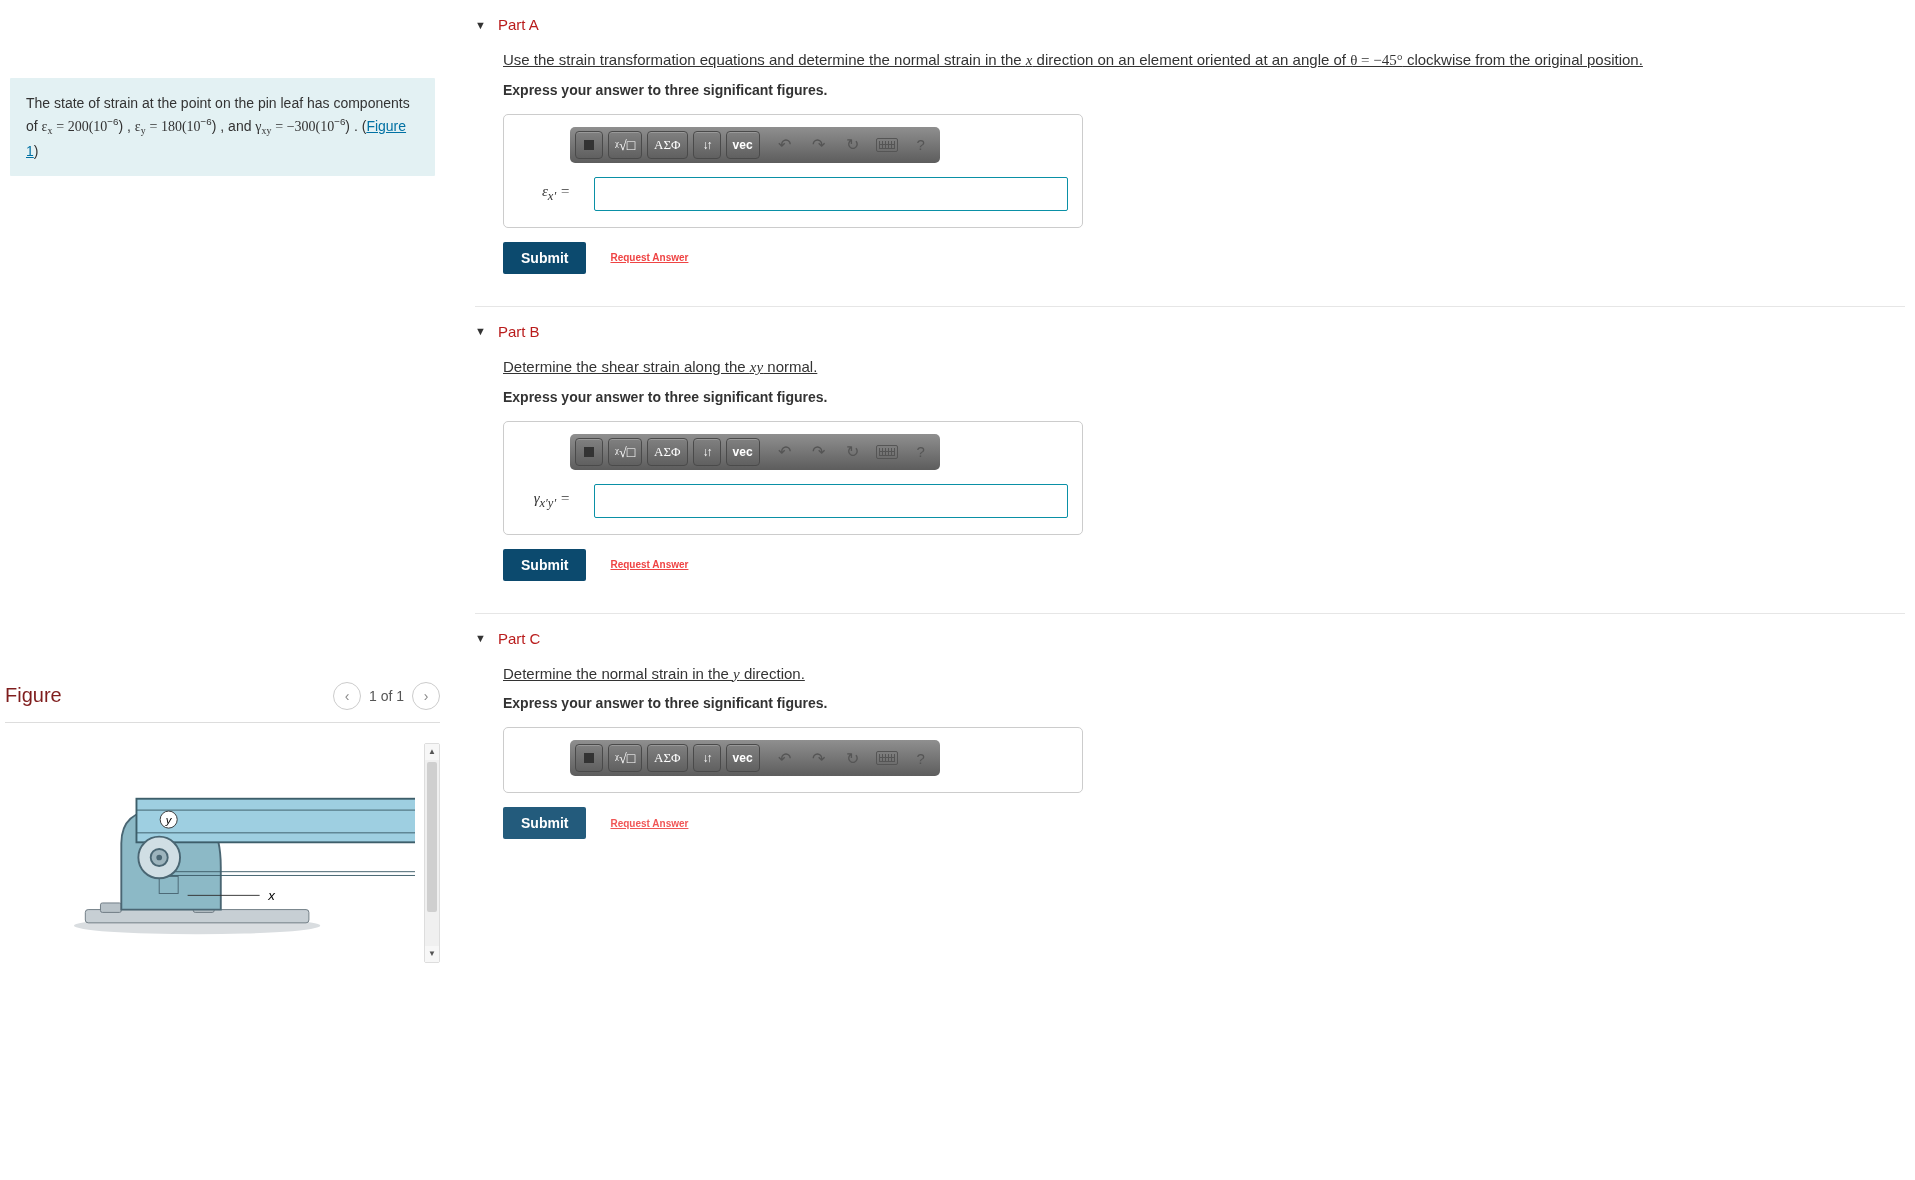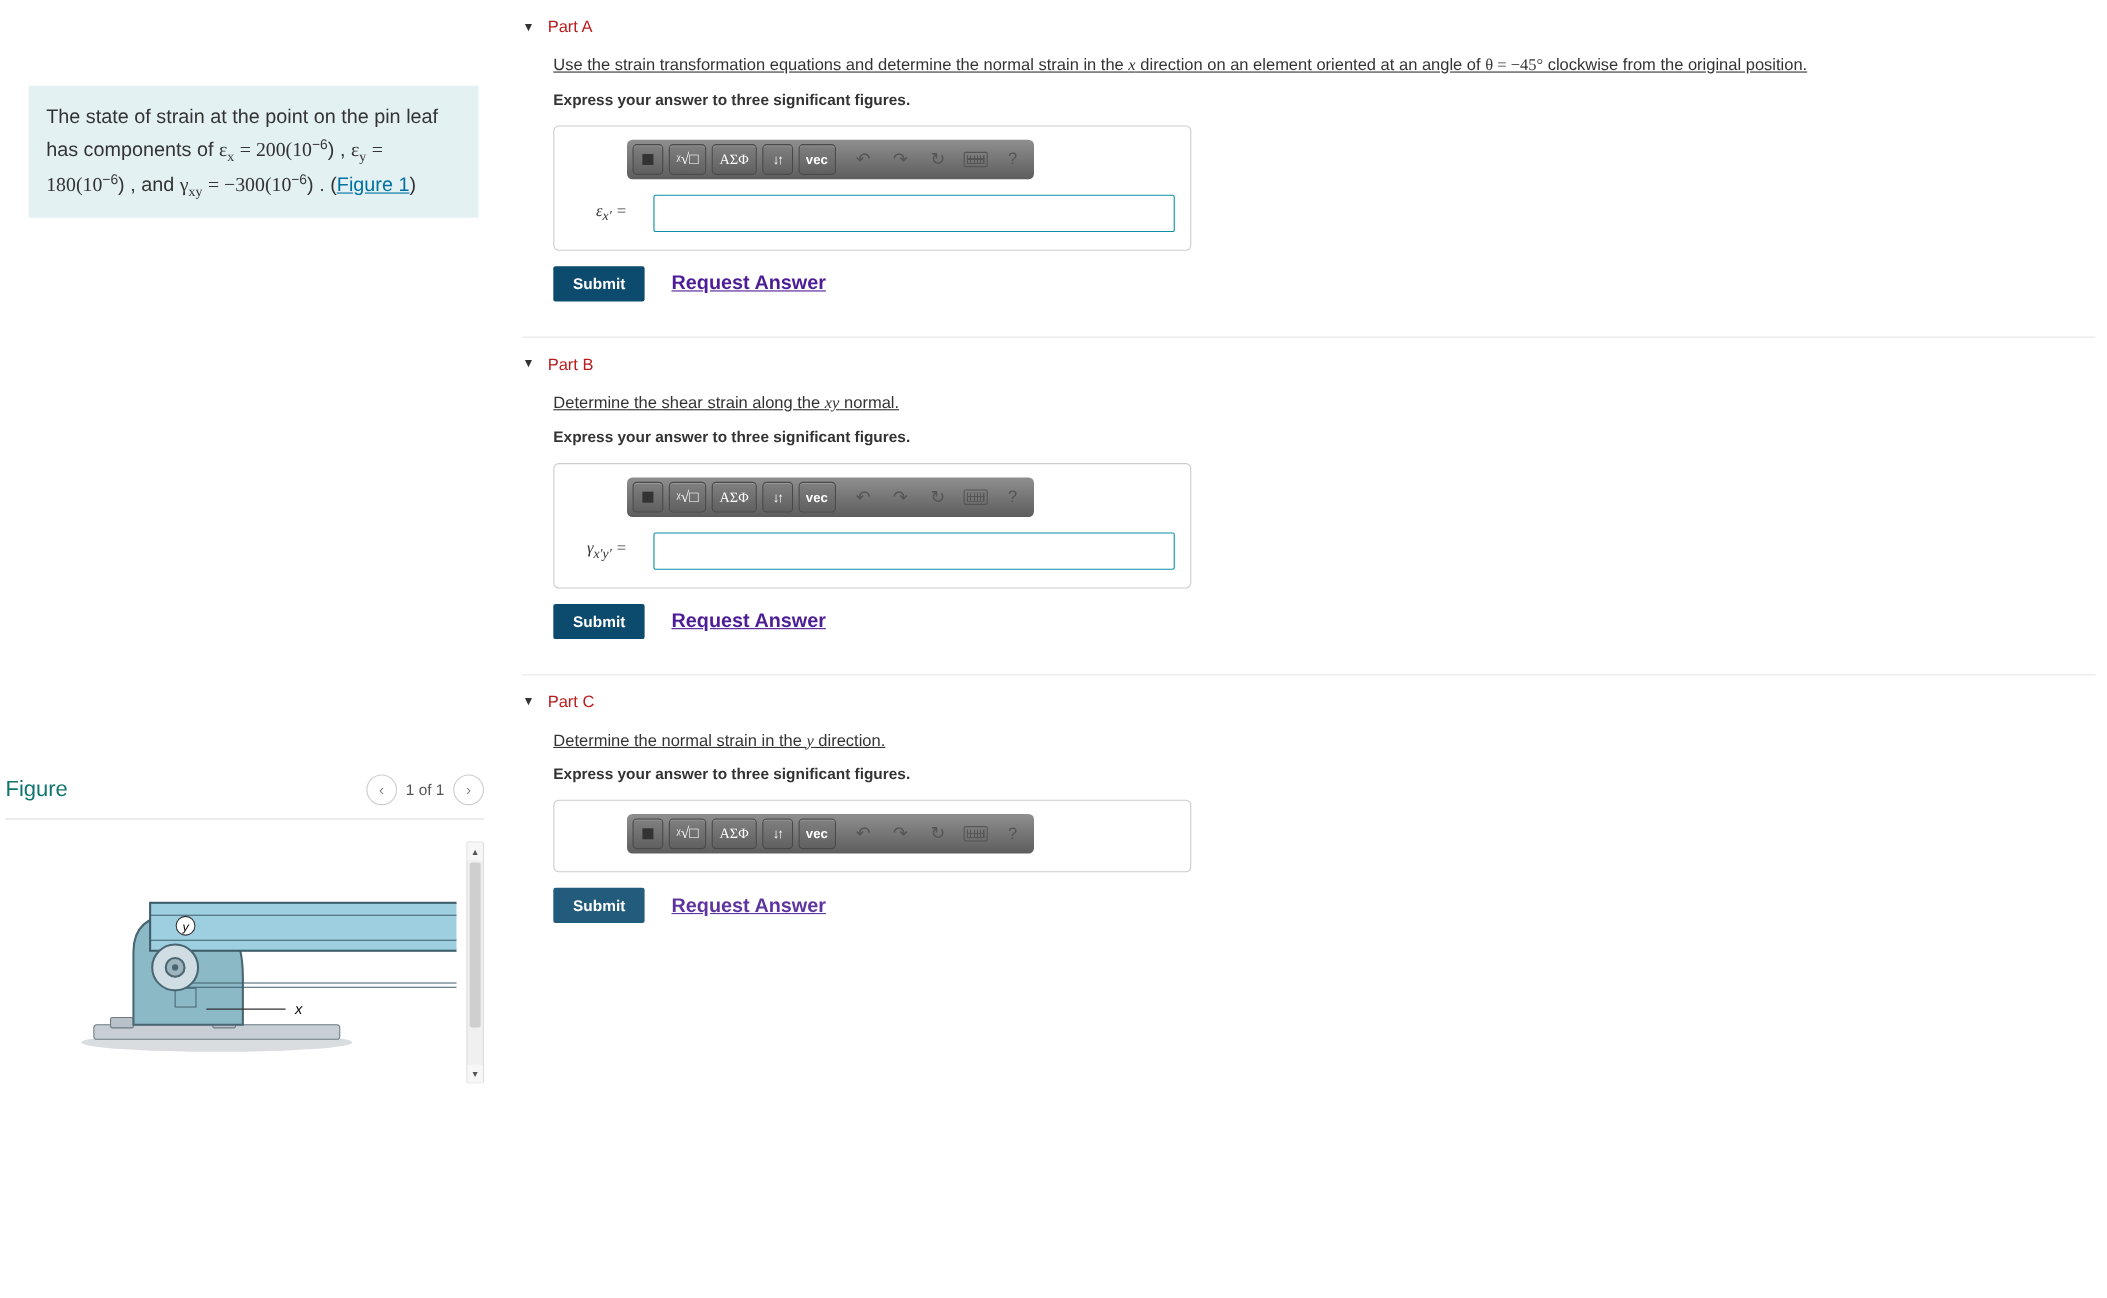--- a/index.html
+++ b/index.html
@@ -1,24 +1,24 @@
 <!DOCTYPE html>
 <html><head>
 <meta charset="utf-8">
 <style>
   * { box-sizing: border-box; margin: 0; padding: 0; }
   body { font-family: Arial, Helvetica, sans-serif; font-size: 14px; color: #333; background: #fff; }
   .container { display: flex; width: 1915px; }
   .left-col { width: 445px; padding: 0; }
   .right-col { flex: 1; padding: 0 10px 0 30px; min-width: 0; }
-  .problem-box { background: #e3f1f3; padding: 14px 16px; margin-top: 78px; margin-left: 26px; margin-right: 10px; line-height: 1.6; font-size: 18px; border-radius:1px;}
+  .problem-box { background: #e3f1f3; padding: 14px 16px; margin-top: 78px; margin-left: 10px; margin-right: 10px; line-height: 1.6; font-size: 14px; border-radius:1px;}
   .link { color: #0071a3; text-decoration: underline; cursor: pointer; }
   .figure-section { margin-top: 500px; padding: 0 5px; }
   .figure-header { display: flex; align-items: center; justify-content: space-between; padding: 6px 0 12px; border-bottom: 1px solid #ddd;}
-  .figure-title { font-size: 20px; font-weight: normal; color: #0f766e;}
+  .figure-title { font-size: 20px; font-weight: normal; color: #7f1d1d;}
   .fig-nav { display: flex; align-items: center; gap: 8px; color: #555;}
   .nav-btn { width: 28px; height: 28px; border-radius: 50%; border: 1px solid #ccc; background: #fff; display: flex; align-items: center; justify-content: center; cursor: pointer; color:#888;}
   .figure-body { position:relative; padding-top:20px; display:flex; align-items:flex-start;}
   .scrollbar-v { width:16px; position:relative;}
   .scrollbar-track { background:#f0f0f0; border:1px solid #ddd; height:220px; position:relative; border-radius:2px;}
   .scrollbar-arrow { height:16px; display:flex; align-items:center; justify-content:center; font-size:8px; color:#555; cursor:pointer; background:#f7f7f7;}
   .scrollbar-thumb { position:absolute; left:2px; right:2px; top:18px; height:150px; background:#cfcfcf; border-radius:2px;}
   .part { margin-top: 8px; }
   .part-header { display: flex; align-items: center; gap: 12px; padding: 8px 0; cursor:pointer;}
   .part-header .caret { font-size: 11px; color:#333;}
@@ -29,21 +29,21 @@
   .answer-widget { border: 1px solid #ccc; border-radius: 5px; padding: 12px 14px 16px; width: 580px; background:#fff; }
   .toolbar { display: flex; align-items: center; gap: 5px; background: linear-gradient(#8f8f8f,#5d5d5d); border-radius: 5px; padding: 4px 5px; width: fit-content; margin-left: 52px;}
   .tool-btn {  height: 28px; min-width:28px; padding:0 6px; display:flex; align-items:center; justify-content:center; border-radius:4px; border: 1px solid #4a4a4a; background: linear-gradient(#808080,#606060); color:#fff; font-size:13px; cursor:pointer; box-shadow: inset 0 1px 0 rgba(255,255,255,.2);}
   .tool-end { display:flex; gap:6px; align-items:center; margin-left:6px;}
   .tool-flat { width:28px; height:28px; display:flex; align-items:center; justify-content:center; color:#555; cursor:pointer; border-radius:4px; font-size:15px;}
   .ans-row { display:flex; align-items:center; gap:24px; margin-top:14px;}
   .symlabel { font-style: italic; font-size:15px; margin-left:2px; width:50px; text-align:right;}
   .ans-input { flex:1; height:34px; border:1px solid #0a90a6; border-radius:2px; padding:0 8px; font-size:14px; outline:none;}
   .actions { display:flex; align-items:center; gap:24px; margin-top:14px; }
   .submit-btn { background:#0c4a6e; color:#fff; border:none; padding:8px 18px; font-weight:bold; font-size:14px; border-radius:2px; cursor:pointer;}
-  .req-link { color:#4c1d95; text-decoration:underline; font-weight:bold; font-size:18px; cursor:pointer;}
+  .req-link { color:#ef4444; text-decoration:underline; font-weight:bold; font-size:10px; cursor:pointer;}
   .hr { border:none; border-top:1px solid #e6e6e6; margin:18px 0 4px; }
   .keyboard-icon { width:22px; height:14px; border:1px solid #555; border-radius:2px; position:relative; display:inline-block;}
   .keyboard-icon::after{ content:""; position:absolute; inset:2px; background: repeating-linear-gradient(90deg,#555 0 1px, transparent 1px 3px), repeating-linear-gradient(0deg,#555 0 1px, transparent 1px 4px);} 
   .rect-icon { width:10px; height:10px; background:#333; display:inline-block;}
   .sqrt-icon { font-family: 'Times New Roman', serif; font-size:14px; line-height:1; color:#fff; padding-top:2px;}
   .greek-icon { font-family: 'Times New Roman', serif; font-size:13px; color:#fff;}
   .vec-icon { font-size:12px; color:#fff; font-weight:bold;}
   .updown-icon { font-size:12px; letter-spacing:-2px; color:#fff;}
   .undo-icon, .redo-icon, .reset-icon { font-size:16px; }
   .mathvar { font-family:'Times New Roman', serif; }

